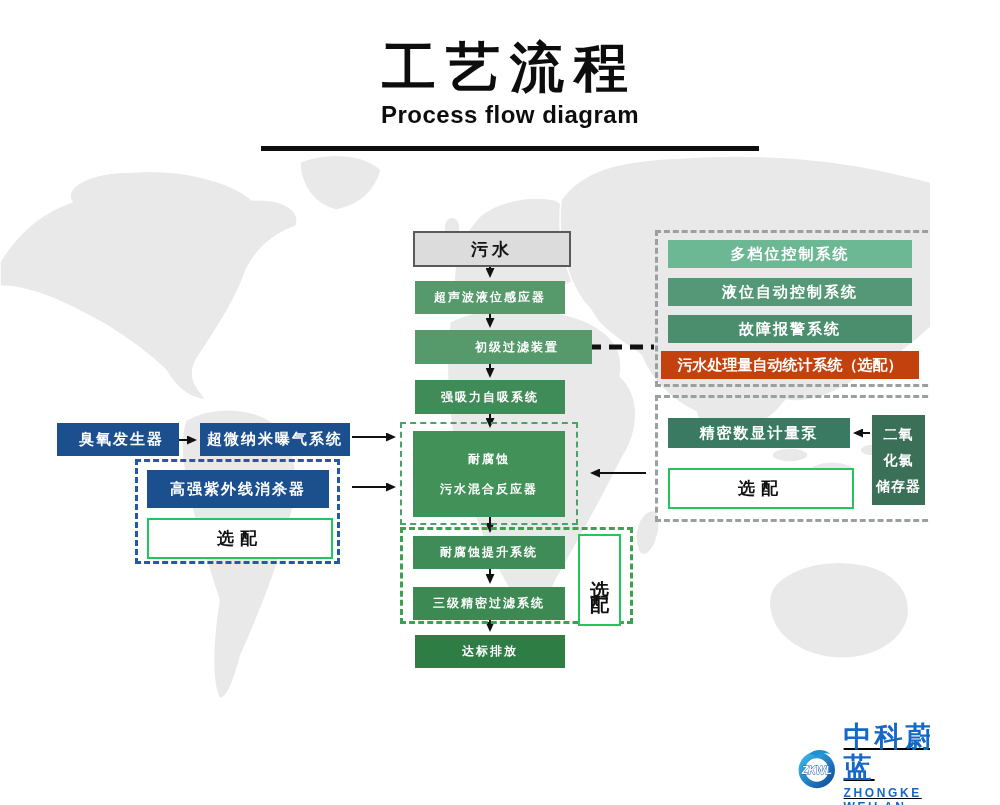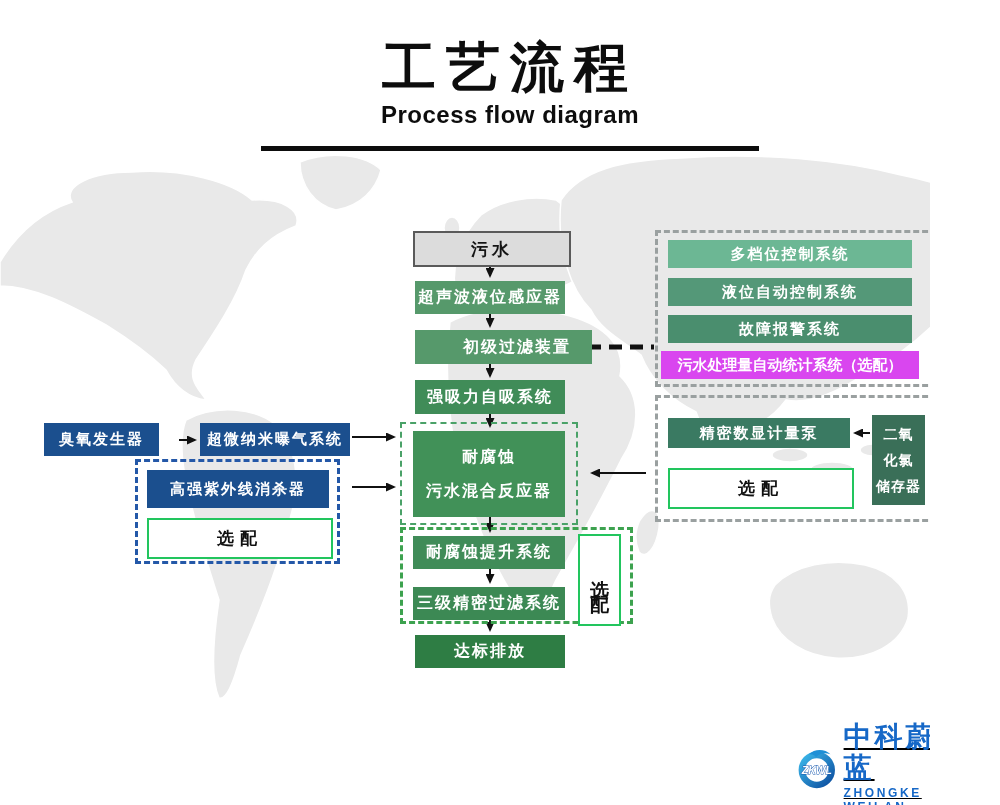--- a/index.html
+++ b/index.html
@@ -5,32 +5,32 @@
   html,body{margin:0;padding:0;background:#fff;}
   .page{position:relative;width:930px;height:805px;background:#ffffff;
         font-family:"Liberation Sans","DejaVu Sans",sans-serif;overflow:hidden;}
   
   .title-wrap{position:absolute;left:210px;top:38px;width:600px;text-align:center;z-index:4;}
   .title-zh{font-size:54px;font-weight:900;color:#0d0d0d;letter-spacing:10px;line-height:1.1;}
   .title-en{font-size:24px;font-weight:800;color:#0d0d0d;margin-top:4px;letter-spacing:0.5px;}
   .title-bar{position:absolute;left:261px;top:146px;width:498px;height:5px;background:#0d0d0d;z-index:4;}
   
   .box{position:absolute;display:flex;align-items:center;justify-content:center;
-       color:#fff;font-weight:bold;font-size:16px;letter-spacing:2px;white-space:nowrap;z-index:3;}
+       color:#fff;font-weight:bold;font-size:12px;letter-spacing:2px;white-space:nowrap;z-index:3;}
   .gray{background:#dcdcdc;color:#141414;border:2px solid #5a5a5a;font-size:17px;letter-spacing:4px;}
   .g-light{background:#56996b;}
   .g-med{background:#408c58;}
   .g-med2{background:#3c8954;}
   .g-dark{background:#2e7d44;}
   .g-reactor{background:#419158;flex-direction:column;gap:13px;}
   .blue{background:#1b4f8e;font-size:15px;}
   .white-opt{background:#fff;color:#101010;border:2px solid #22c55e;font-size:17px;letter-spacing:6px;}
   .tr-item{font-size:15px;}
   .tr-item.small{font-size:15px;letter-spacing:0;}
-  .c1{background:#6cb794;} .c2{background:#549878;} .c3{background:#4a8e6e;} .c4{background:#d946ef;}
+  .c1{background:#6cb794;} .c2{background:#549878;} .c3{background:#4a8e6e;} .c4{background:#c2410c;}
   .pump{background:#3a7a62;font-size:15px;}
   .storage{background:#3a6f58;flex-direction:column;justify-content:space-evenly;font-size:14px;letter-spacing:1px;gap:0;}
   .storage div{line-height:1;}
   .vtext{writing-mode:vertical-rl;text-orientation:upright;letter-spacing:16px;font-size:19px;}
   
   .frame{position:absolute;background:transparent;z-index:2;}
   .f-gray{border:3px dashed #9aa0a0;}
   .f-green{border:2px dashed #4aa268;}
   .f-green2{border:3px dashed #3da24f;}
   .f-blue{border:3px dashed #2458a8;}
@@ -123,21 +123,21 @@
 
   <div class="frame f-gray" style="left:655px;top:395px;width:276px;height:121px;"></div>
   <div class="box pump" style="left:668px;top:418px;width:182px;height:30px;">精密数显计量泵</div>
   <div class="box white-opt" style="left:668px;top:468px;width:182px;height:37px;">选配</div>
   <div class="box storage" style="left:872px;top:415px;width:53px;height:90px;">
     <div>二氧</div>
     <div>化氯</div>
     <div>储存器</div>
   </div>
 
-  <div class="box blue" style="left:44px;top:423px;width:115px;height:33px;">臭氧发生器</div>
+  <div class="box blue" style="left:57px;top:423px;width:115px;height:33px;padding-left:7px;">臭氧发生器</div>
   <div class="box blue" style="left:200px;top:423px;width:150px;height:33px;">超微纳米曝气系统</div>
   <div class="frame f-blue" style="left:135px;top:459px;width:199px;height:99px;"></div>
   <div class="box blue" style="left:147px;top:470px;width:182px;height:38px;">高强紫外线消杀器</div>
   <div class="box white-opt" style="left:147px;top:518px;width:182px;height:37px;">选配</div>
 
   <div class="logo">
     <svg width="62" height="62" viewBox="0 0 64 64" aria-hidden="true">
       <defs>
         <linearGradient id="lgrad" x1="0" y1="0" x2="1" y2="1">
           <stop offset="0" stop-color="#3bb8ea"></stop>

